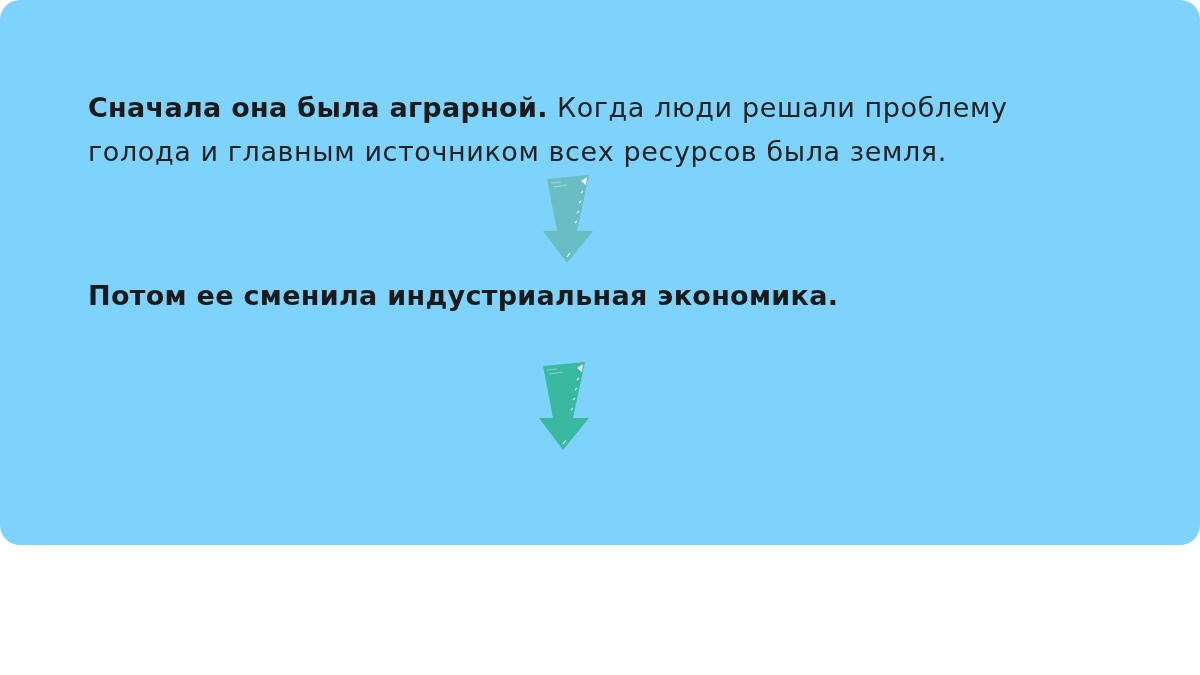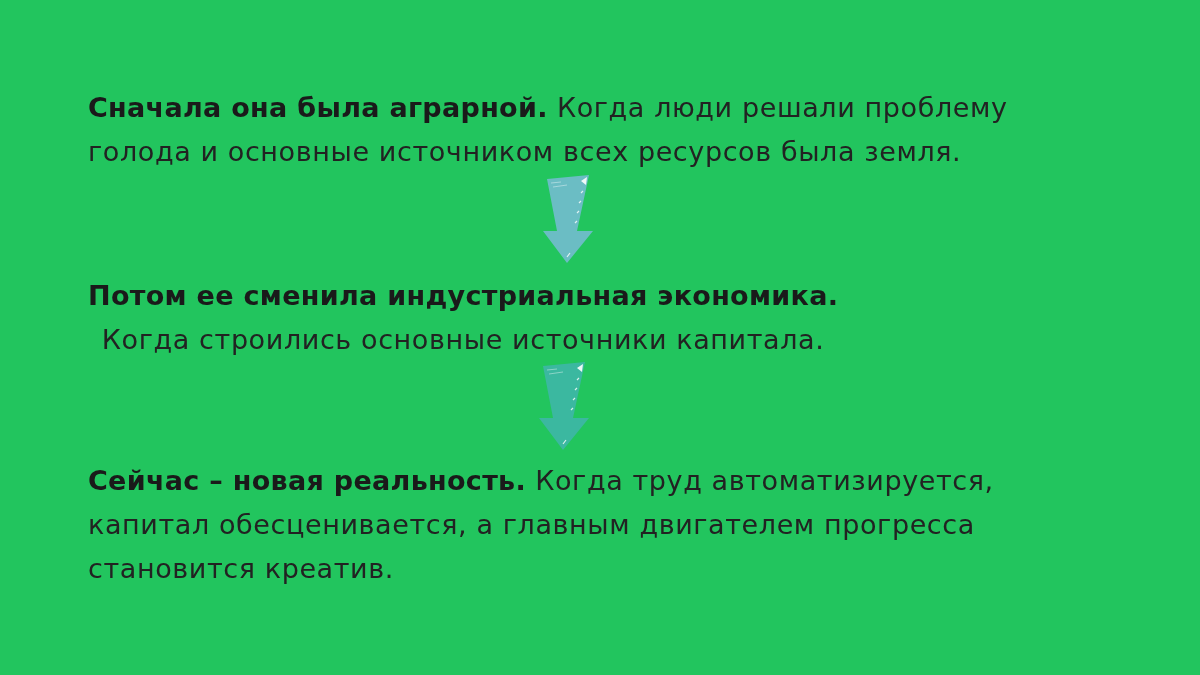--- a/index.html
+++ b/index.html
@@ -6,24 +6,25 @@
       margin: 0;
       padding: 0;
       width: 1200px;
       height: 675px;
       background: #ffffff;
       overflow: hidden;
     }
     .slide {
       position: relative;
       width: 1200px;
-      height: 675px;
-      background: #22c55e;
+      height: 545px;
+      background: #7dd3fc;
       font-family: "DejaVu Sans", "Liberation Sans", sans-serif;
       color: #1a1a1a;
+      border-radius: 20px;
     }
     .block {
       position: absolute;
       left: 88px;
       font-size: 27px;
       line-height: 44px;
       letter-spacing: 0.6px;
       font-weight: 300;
       white-space: nowrap;
     }
@@ -47,41 +48,35 @@
     #arrow-1 { left: 537px; top: 173px; }
     #arrow-2 { left: 533px; top: 360px; }
   </style>
 </head>
 <body>
 
 <div class="slide">
 
   <div class="block" id="block-1">
     <span class="line"><span class="lead">Сначала она была аграрной.</span><span class="body"> Когда люди решали проблему</span></span>
-    <span class="line body">голода и основные источником всех ресурсов была земля.</span>
+    <span class="line body">голода и главным источником всех ресурсов была земля.</span>
   </div>
 
   <svg class="arrow" id="arrow-1" viewBox="0 0 60 92">
     <path d="M10 6 L52 2 L40 58 L56 58 L30 90 L6 58 L20 58 Z" fill="#6bbdc4"></path>
     <path d="M44 8 L50 4 L49 12 Z" fill="#ffffff" opacity="0.9"></path>
     <path d="M44 20 L46 18 M42 30 L44 28 M40 40 L42 38 M38 50 L40 48 M30 84 L33 80" stroke="#ffffff" stroke-width="1.2" opacity="0.8"></path>
     <path d="M14 10 L24 9 M16 14 L30 12" stroke="#ffffff" stroke-width="0.8" opacity="0.5"></path>
   </svg>
 
   <div class="block" id="block-2">
     <span class="line lead">Потом ее сменила индустриальная экономика.</span>
-    <span class="line body">Когда строились основные источники капитала.</span>
   </div>
 
   <svg class="arrow" id="arrow-2" viewBox="0 0 60 92">
     <path d="M10 6 L52 2 L40 58 L56 58 L30 90 L6 58 L20 58 Z" fill="#3bb8a0"></path>
     <path d="M44 8 L50 4 L49 12 Z" fill="#ffffff" opacity="0.9"></path>
     <path d="M44 20 L46 18 M42 30 L44 28 M40 40 L42 38 M38 50 L40 48 M30 84 L33 80" stroke="#ffffff" stroke-width="1.2" opacity="0.8"></path>
     <path d="M14 10 L24 9 M16 14 L30 12" stroke="#ffffff" stroke-width="0.8" opacity="0.5"></path>
   </svg>
 
-  <div class="block" id="block-3">
-    <span class="line"><span class="lead">Сейчас – новая реальность.</span><span class="body"> Когда труд автоматизируется,</span></span>
-    <span class="line body">капитал обесценивается, а главным двигателем прогресса</span>
-    <span class="line body">становится креатив.</span>
-  </div>
 
 </div>
 
 </body></html>

